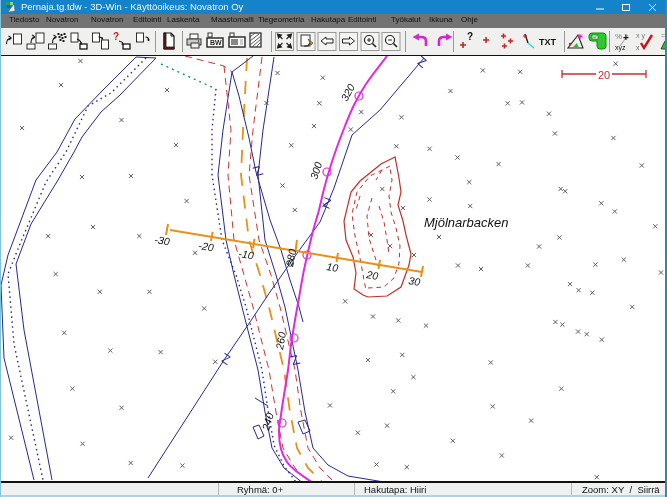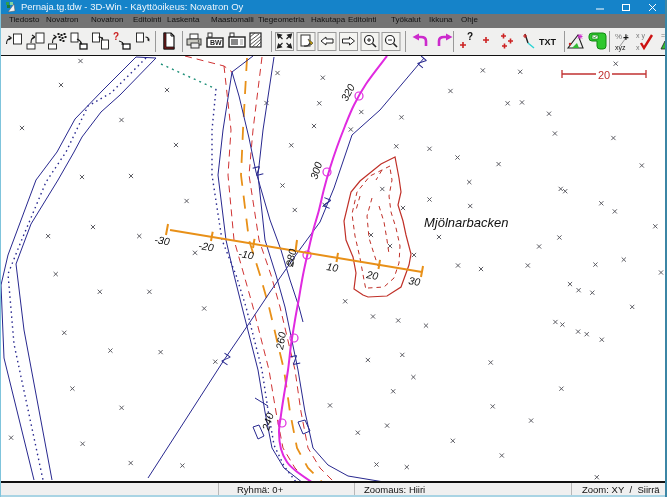--- a/index.html
+++ b/index.html
@@ -361,20 +361,20 @@
         <line x1="646" y1="70" x2="646" y2="78"></line>
       </g>
       <text x="598" y="78.5" font-family="Liberation Sans, sans-serif" font-size="11" fill="#c03030">20</text>
     </svg>
   </div>
 
   <div class="statusbar">
     <div class="sep" style="left:217px"></div>
     <span style="left:236px">Ryhmä: 0+</span>
     <div class="sep" style="left:353px"></div>
-    <span style="left:363px">Zoomaus: Hiiri</span>
+    <span style="left:363px">Hakutapa: Hiiri</span>
     <div class="sep" style="left:570px"></div>
     <span style="left:581px">Zoom: XY&nbsp;&nbsp;/&nbsp;&nbsp;Siirrä</span>
   </div>
   <div class="bborder"></div>
   <div class="lborder"></div>
   <div class="rborder"></div>
 </div>
 
 </body></html>

